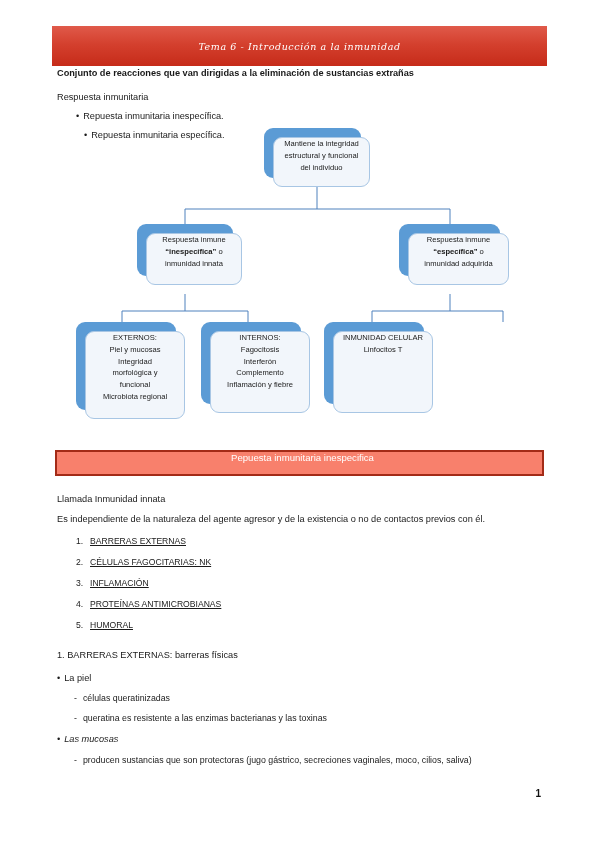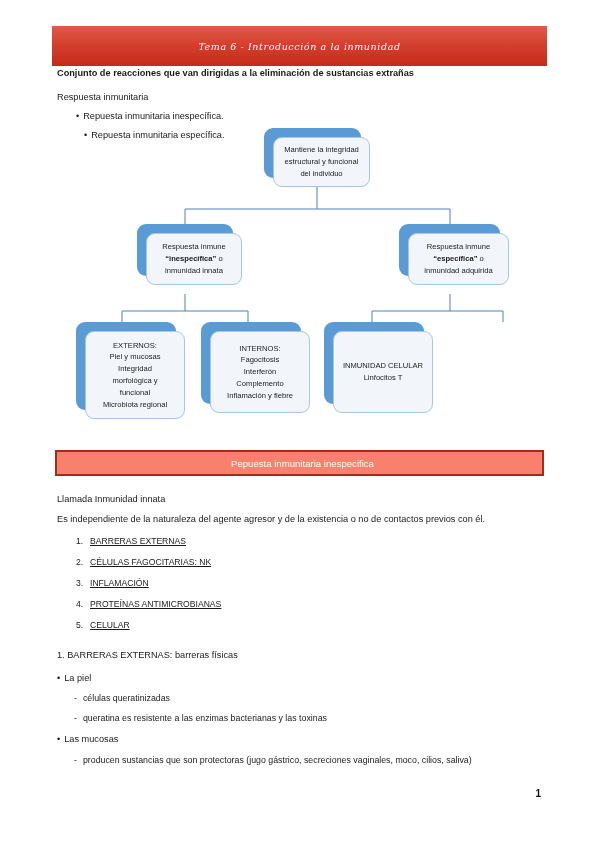--- a/index.html
+++ b/index.html
@@ -78,21 +78,21 @@
     position: absolute;
     left: 9px;
     top: 9px;
     width: 100%;
     height: 100%;
     background: #f2f6fb;
     border: 1px solid #a8c6e4;
     border-radius: 9px;
     box-sizing: border-box;
     display: flex;
-    align-items: center;
+    align-items: flex-start;
     justify-content: center;
     text-align: center;
   }
   .node .label {
     font-size: 7.6px;
     line-height: 1.55;
     color: #1a1a1a;
     padding: 0 4px;
   }
   .node .label b {
@@ -106,21 +106,20 @@
   .section-banner {
     position: absolute;
     left: 55px;
     top: 450px;
     width: 489px;
     height: 26px;
     background: #f8806c;
     border: 2px solid #a32b17;
     box-sizing: border-box;
     display: flex;
-    align-items: center;
     justify-content: center;
     padding-left: 6px;
   }
   .section-banner-text {
     color: #ffffff;
     font-size: 9.6px;
   }
 
   
   .num-item {
@@ -279,40 +278,40 @@
   <div class="num-item" style="left:76px; top:557px;">
     <span class="idx">2.</span><span>CÉLULAS FAGOCITARIAS: NK</span>
   </div>
   <div class="num-item" style="left:76px; top:578px;">
     <span class="idx">3.</span><span>INFLAMACIÓN</span>
   </div>
   <div class="num-item" style="left:76px; top:599px;">
     <span class="idx">4.</span><span>PROTEÍNAS ANTIMICROBIANAS</span>
   </div>
   <div class="num-item" style="left:76px; top:620px;">
-    <span class="idx">5.</span><span>CELULAR</span>
+    <span class="idx">5.</span><span>HUMORAL</span>
   </div>
 
   <div class="heading-bold" style="left:57px; top:650px;">
     <span>1.</span>
     <span>BARRERAS EXTERNAS:</span><span> barreras físicas</span>
   </div>
 
   <div class="bullet-line" style="left:57px; top:673px;">
     <span class="dot">•</span><span>La piel</span>
   </div>
 
   <div class="sub-dash" style="left:74px; top:693px;">
     <span class="dash">-</span><span>células queratinizadas</span>
   </div>
   <div class="sub-dash" style="left:74px; top:713px;">
     <span class="dash">-</span><span>queratina es resistente a las enzimas bacterianas y las toxinas</span>
   </div>
 
-  <div class="bullet-line" style="left:57px; top:734px;">
+  <div class="bullet-line" style="left:57px; top:734px;font-style:italic;">
     <span class="dot">•</span><span>Las mucosas</span>
   </div>
 
   <div class="sub-dash" style="left:74px; top:755px;">
     <span class="dash">-</span><span>producen sustancias que son protectoras (jugo gástrico, secreciones vaginales, moco, cilios, saliva)</span>
   </div>
 
   <div class="page-number">1</div>
 
 </div>

